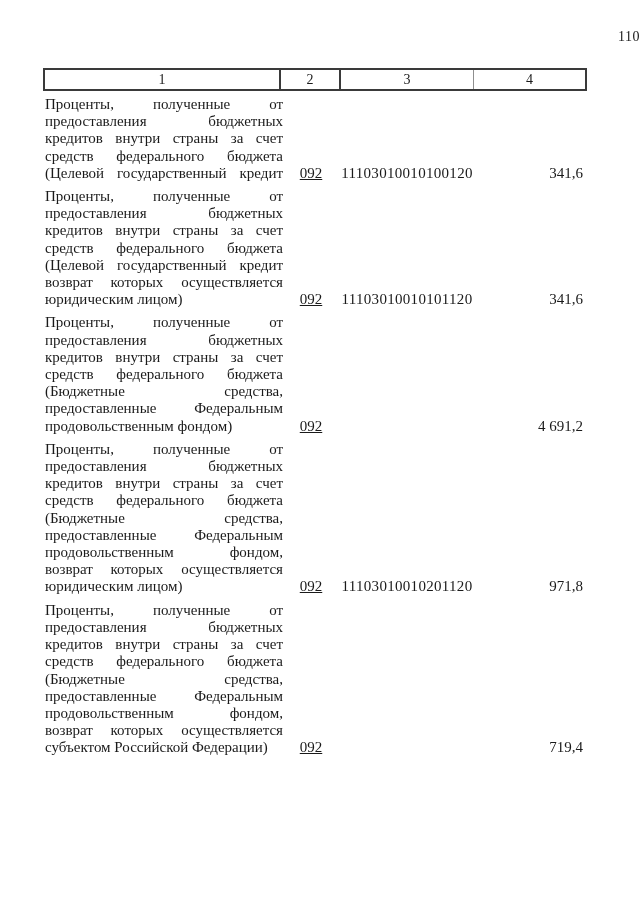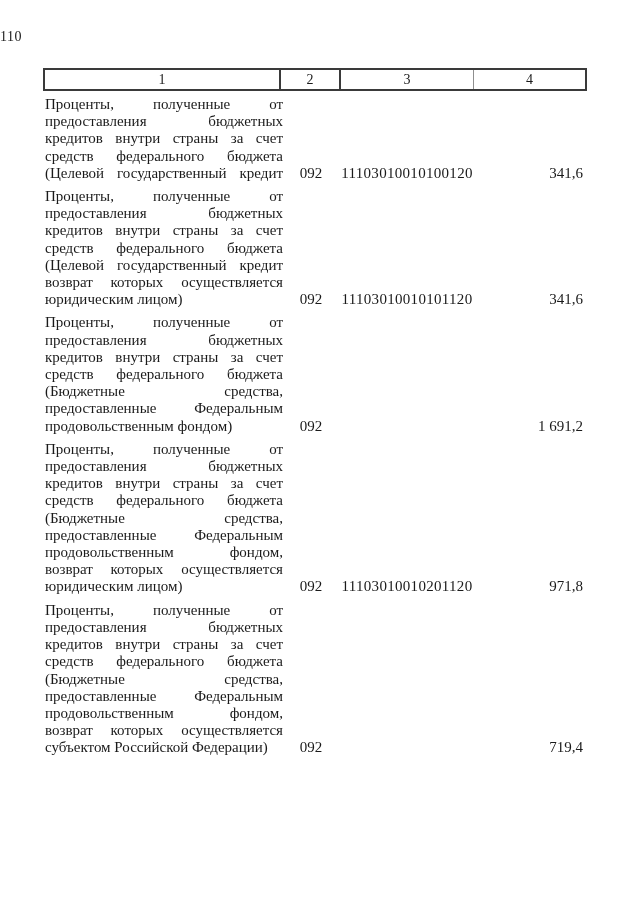--- a/index.html
+++ b/index.html
@@ -14,21 +14,21 @@
     width: 640px;
     height: 905px;
     background: #ffffff;
     overflow: hidden;
   }
   .page-number {
     position: absolute;
     top: 29px;
     left: 0;
     width: 100%;
-    text-align: left;
+    text-align: right;
     font-size: 14px;
     letter-spacing: 0.5px;
   }
   .doc-table {
     position: absolute;
     left: 43px;
     top: 68px;
     width: 544px;
   }
   .header-row {
@@ -68,20 +68,21 @@
     text-align-last: justify;
     white-space: nowrap;
   }
   .cell-desc .line.line-last {
     text-align-last: left;
   }
   .cell-admin {
     width: 56px;
     text-align: center;
     white-space: nowrap;
+    text-decoration: underline;
   }
   .cell-code {
     width: 136px;
     text-align: center;
     letter-spacing: 0.3px;
     white-space: nowrap;
   }
   .cell-amount {
     flex: 1;
     text-align: right;
@@ -138,21 +139,21 @@
     <div class="cell-desc">
             <div class="line">Проценты, полученные от</div>
             <div class="line">предоставления бюджетных</div>
             <div class="line">кредитов внутри страны за счет</div>
             <div class="line">средств федерального бюджета</div>
             <div class="line">(Бюджетные средства,</div>
             <div class="line">предоставленные Федеральным</div>
             <div class="line line-last">продовольственным фондом)</div>
           </div>
     <div class="cell-admin">092</div>
-    <div class="cell-amount">1 691,2</div>
+    <div class="cell-amount">4 691,2</div>
   </div>
 
   <div class="trow">
     <div class="cell-desc">
             <div class="line">Проценты, полученные от</div>
             <div class="line">предоставления бюджетных</div>
             <div class="line">кредитов внутри страны за счет</div>
             <div class="line">средств федерального бюджета</div>
             <div class="line">(Бюджетные средства,</div>
             <div class="line">предоставленные Федеральным</div>

